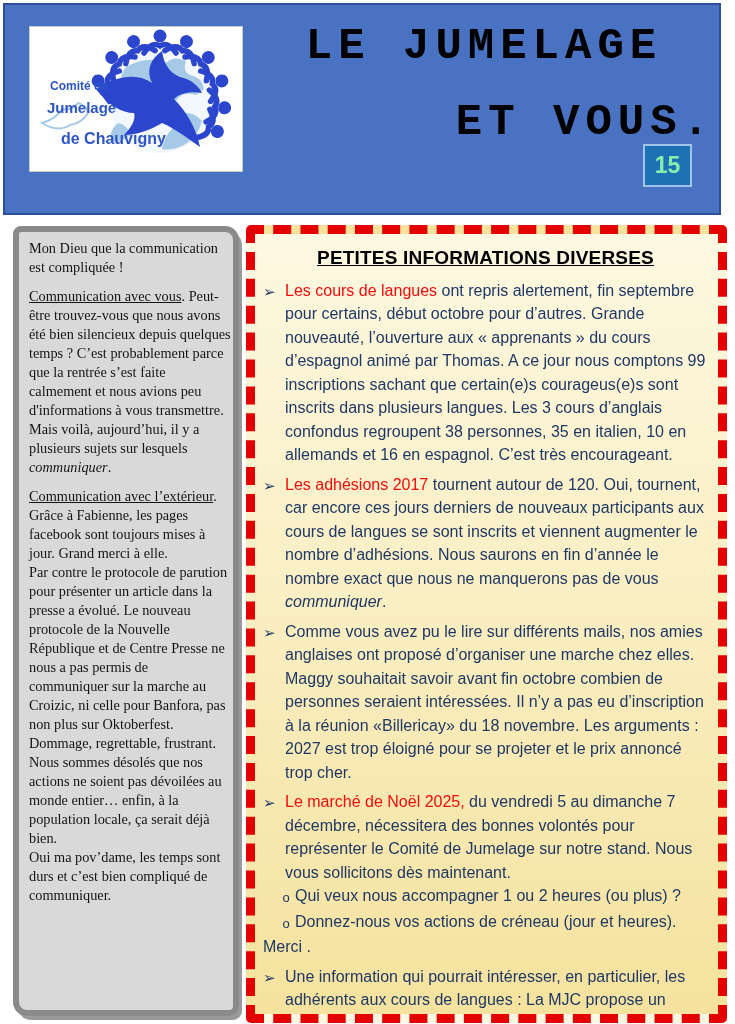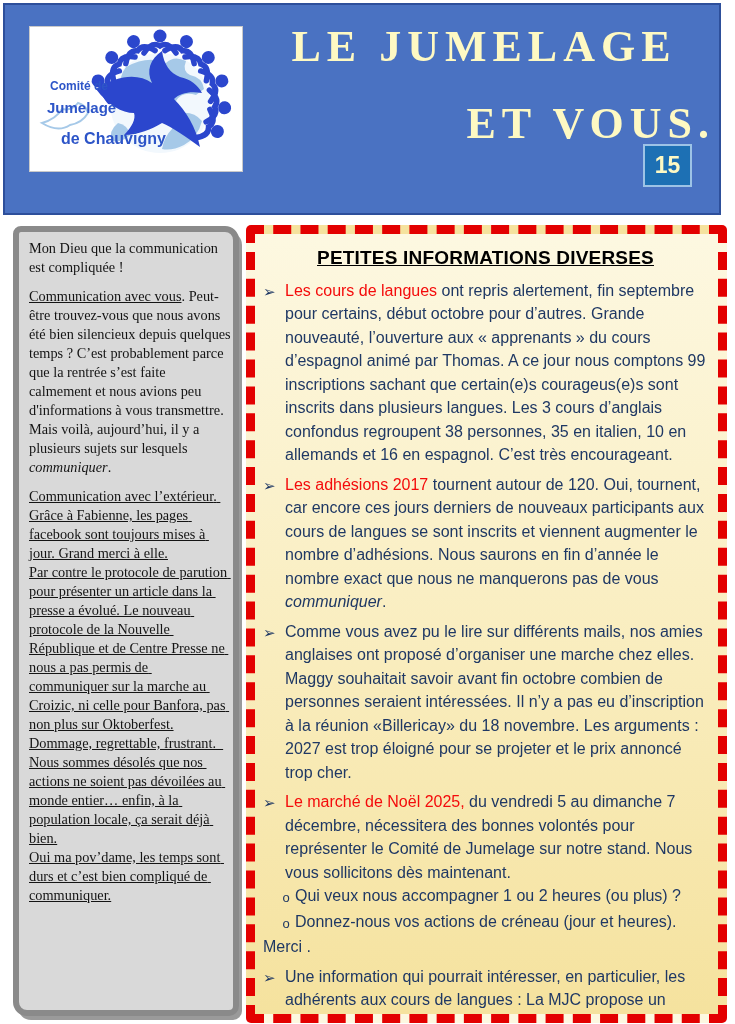--- a/index.html
+++ b/index.html
@@ -24,43 +24,43 @@
   .logo-box{
     position:absolute;left:24px;top:21px;width:212px;height:144px;
     background:#ffffff;border:1px solid #c9c9c9;overflow:hidden;
   }
   .logo-box svg{position:absolute;left:0;top:0;}
   .logo-t{position:absolute;color:var(--logo-text-blue);font-weight:bold;line-height:1;}
   .logo-t1{left:20px;top:53px;font-size:12px;}
   .logo-t2{left:17px;top:73px;font-size:15px;}
   .logo-t3{left:31px;top:104px;font-size:16px;}
   .nl-title{
-    position:absolute;left:248px;top:16px;width:462px;text-align:center;color:#fef9c3;
-    font-family:Liberation Serif, serif;font-weight:800;
+    position:absolute;left:248px;top:16px;width:462px;text-align:center;color:#000000;
+    font-family:Liberation Mono, monospace;font-weight:800;
   }
   .nl-title .t1{font-size:44px;letter-spacing:6px;white-space:nowrap;}
   .nl-title .t2{font-size:44px;letter-spacing:6px;margin-top:26px;white-space:nowrap;text-align:right;}
   .issue{
     position:absolute;left:638px;top:139px;width:49px;height:43px;
     background:var(--issue-bg);border:2px solid var(--issue-border);box-sizing:border-box;
-    color:#fef9c3;font-weight:bold;font-size:23px;display:flex;align-items:center;justify-content:center;
+    color:#86efac;font-weight:bold;font-size:23px;display:flex;align-items:center;justify-content:center;
   }
   
   .gray-note{
     position:absolute;left:13px;top:226px;width:226px;height:790px;
     background:var(--gray-bg);
     border:6px solid var(--gray-border);
     border-radius:8px 14px 10px 14px;
     box-shadow:4px 5px 0 -1px #9a9a9a;
     box-sizing:border-box;padding:7px 2px 6px 10px;
     font-family:"Liberation Serif","DejaVu Serif",serif;
     font-size:14.3px;line-height:19px;color:#141414;overflow:hidden;
   }
   .gp{margin:0 0 10px 0;white-space:pre-wrap;}
-  .gp:last-child{margin-bottom:0;text-decoration:underline;}
+  .gp:last-child{margin-bottom:0;}
   
   .info-box{
     position:absolute;left:246px;top:225px;width:481px;height:798px;
     box-sizing:border-box;border:9px dashed var(--red-border);border-radius:5px;
     background:linear-gradient(180deg,var(--yellow-top) 0%,var(--yellow-mid) 45%,var(--yellow-bottom) 100%);
     padding:8px 10px 6px 8px;
     color:var(--navy);font-size:16px;line-height:23.5px;overflow:hidden;
   }
   .rtitle{
     text-align:center;font-weight:bold;font-size:19px;color:#000;

